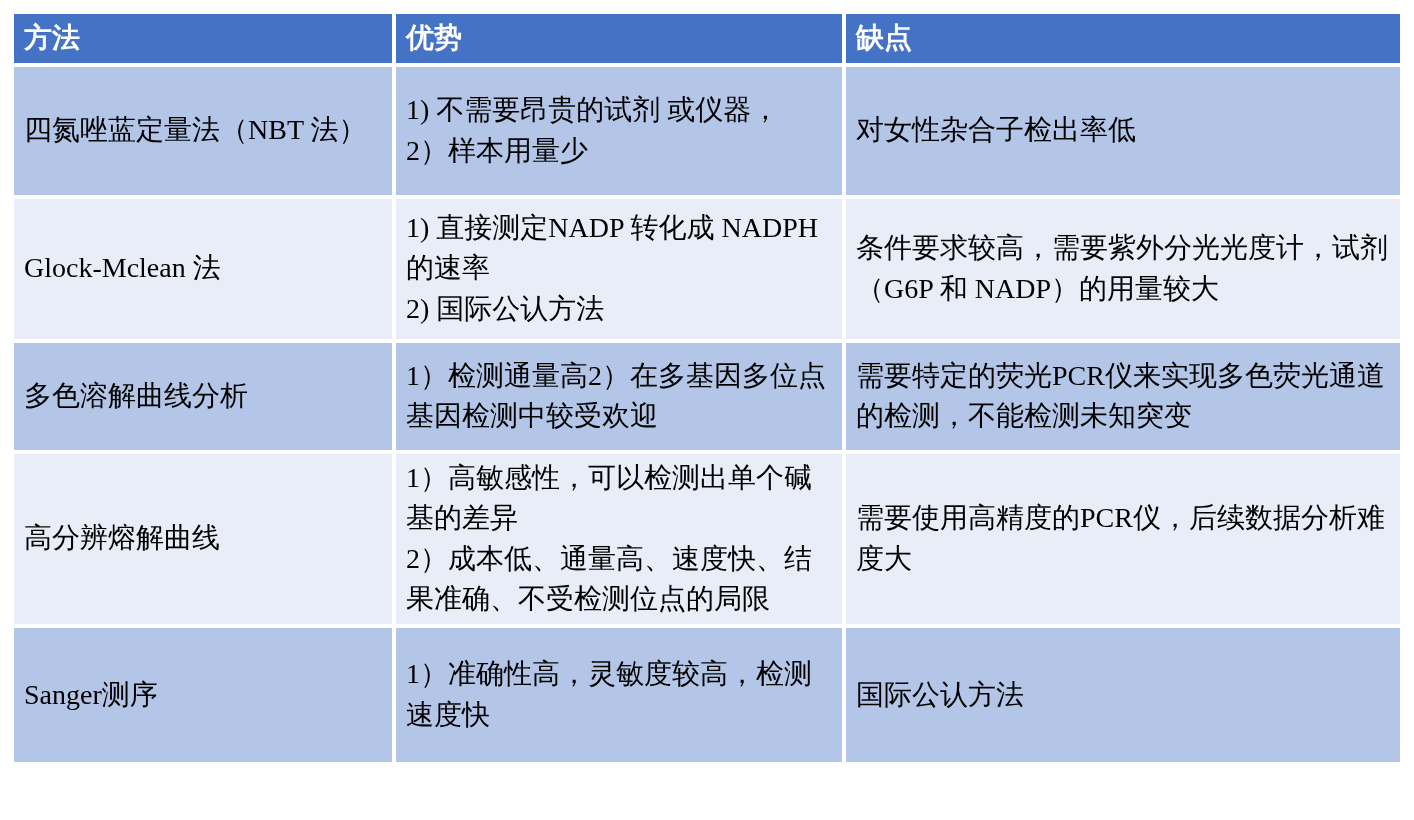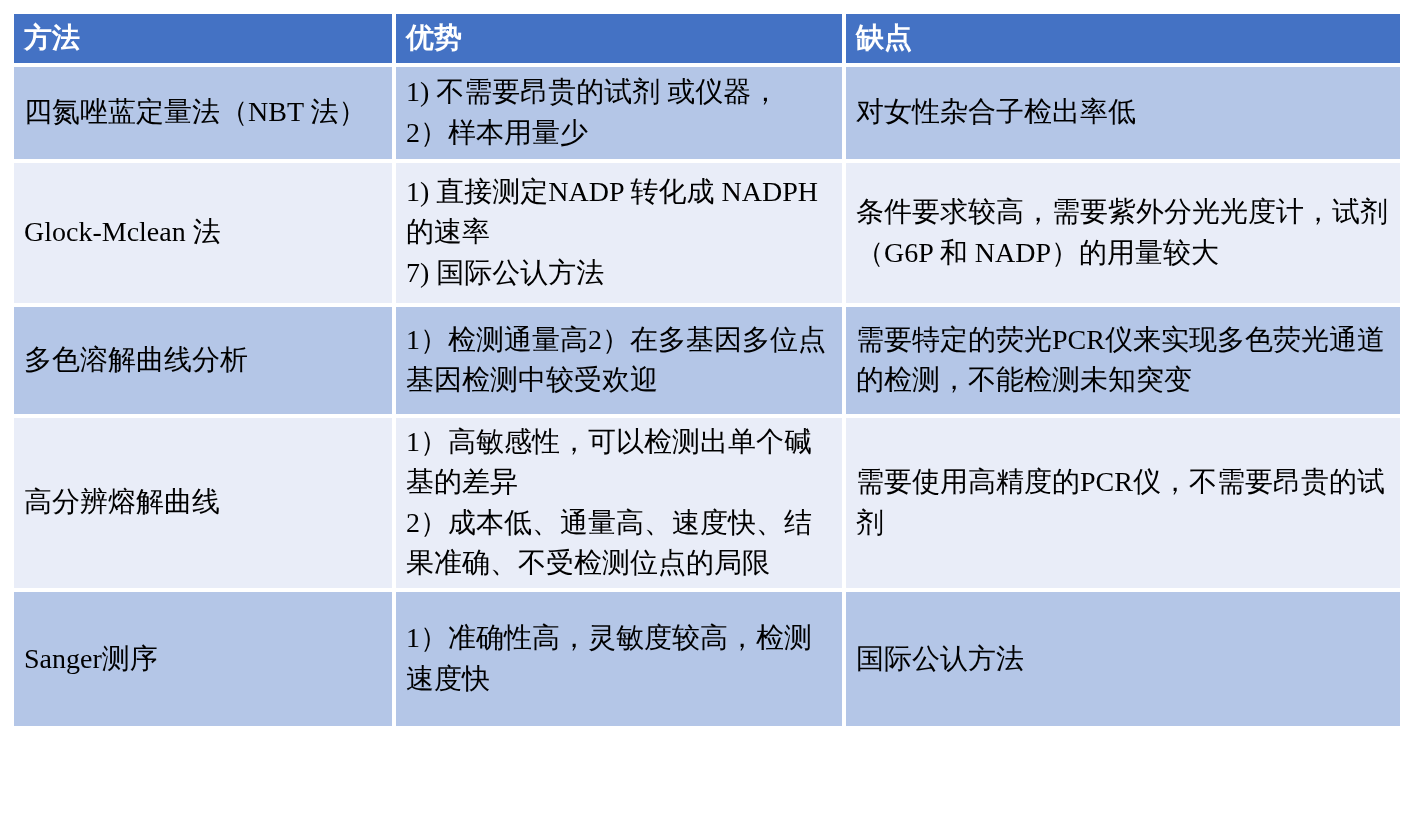--- a/index.html
+++ b/index.html
@@ -38,21 +38,21 @@
   }
   thead th {
     background: var(--header-bg);
     color: var(--header-text);
     font-weight: bold;
     height: 46px;
     margin-left: 41px;
   }
   tbody tr.band-dark  td { background: var(--band-dark); }
   tbody tr.band-light td { background: var(--band-light); }
-  tr.r0 { height: 92px; }
+  tr.r0 { height: 128px; }
   tr.r1 { height: 140px; }
   tr.r2 { height: 107px; padding-left: 9px; }
   tr.r3 { height: 161px; }
   tr.r4 { height: 134px; }
   tr.r5 { height: 100px; }
 </style>
 </head>
 <body>
 
 <table class="cmp">
@@ -74,38 +74,38 @@
       <td>
         <div>1) 不需要昂贵的试剂 或仪器，</div>
         <div>2）样本用量少</div>
       </td>
       <td>对女性杂合子检出率低</td>
     </tr>
     <tr class="band-light r1">
       <td>Glock-Mclean 法</td>
       <td>
         <div>1) 直接测定NADP 转化成 NADPH 的速率</div>
-        <div>7) 国际公认方法</div>
+        <div>2) 国际公认方法</div>
       </td>
       <td>条件要求较高，需要紫外分光光度计，试剂（G6P 和 NADP）的用量较大</td>
     </tr>
     <tr class="band-dark r2">
       <td>多色溶解曲线分析</td>
       <td>
         <div>1）检测通量高2）在多基因多位点基因检测中较受欢迎</div>
       </td>
       <td>需要特定的荧光PCR仪来实现多色荧光通道的检测，不能检测未知突变</td>
     </tr>
     <tr class="band-light r3">
       <td>高分辨熔解曲线</td>
       <td>
         <div>1）高敏感性，可以检测出单个碱基的差异</div>
         <div>2）成本低、通量高、速度快、结果准确、不受检测位点的局限</div>
       </td>
-      <td>需要使用高精度的PCR仪，不需要昂贵的试剂</td>
+      <td>需要使用高精度的PCR仪，后续数据分析难度大</td>
     </tr>
     <tr class="band-dark r4">
       <td>Sanger测序</td>
       <td>
         <div>1）准确性高，灵敏度较高，检测速度快</div>
       </td>
       <td>国际公认方法</td>
     </tr>
   </tbody>
 </table>

